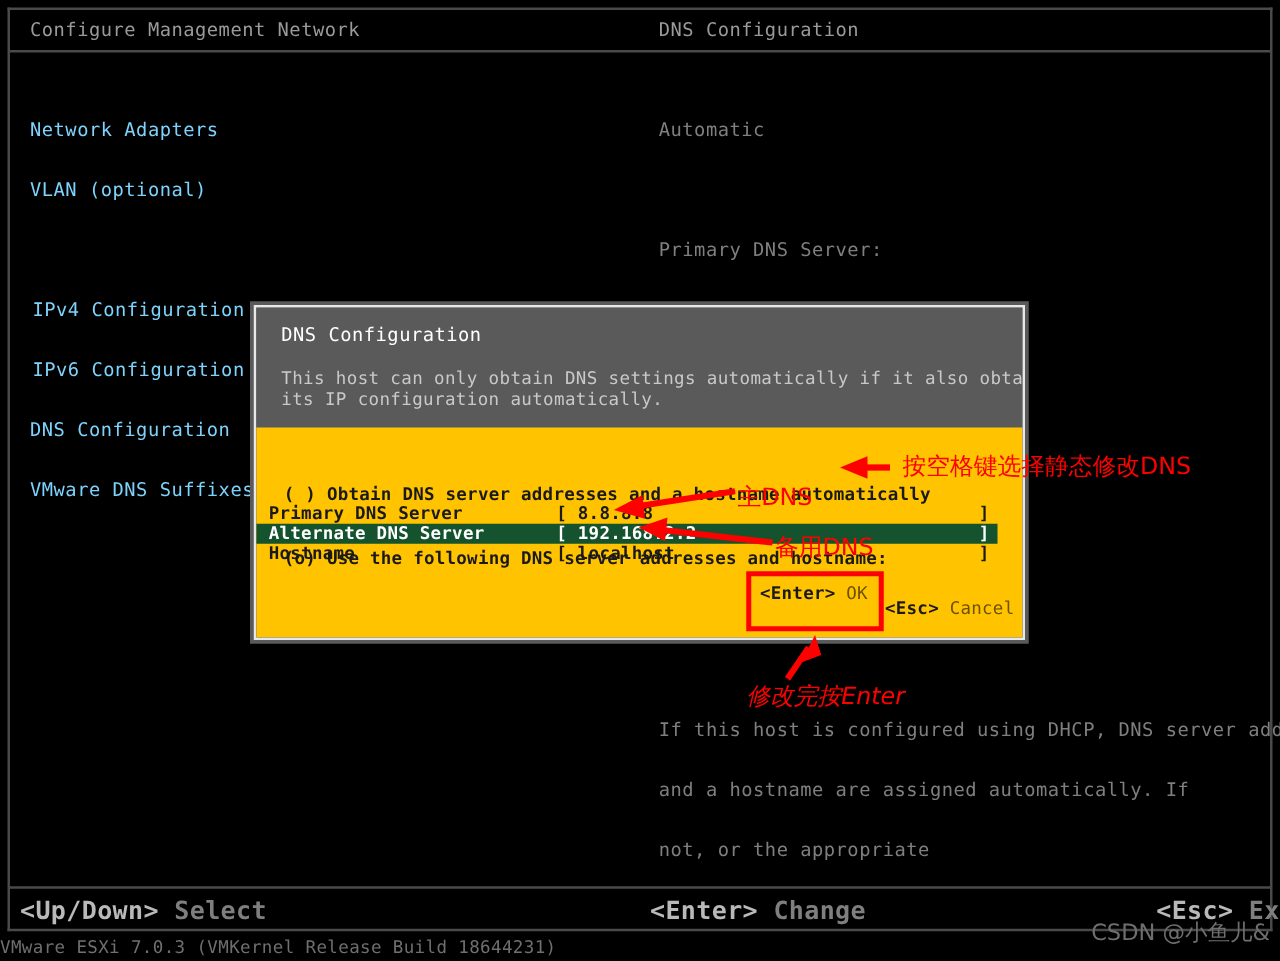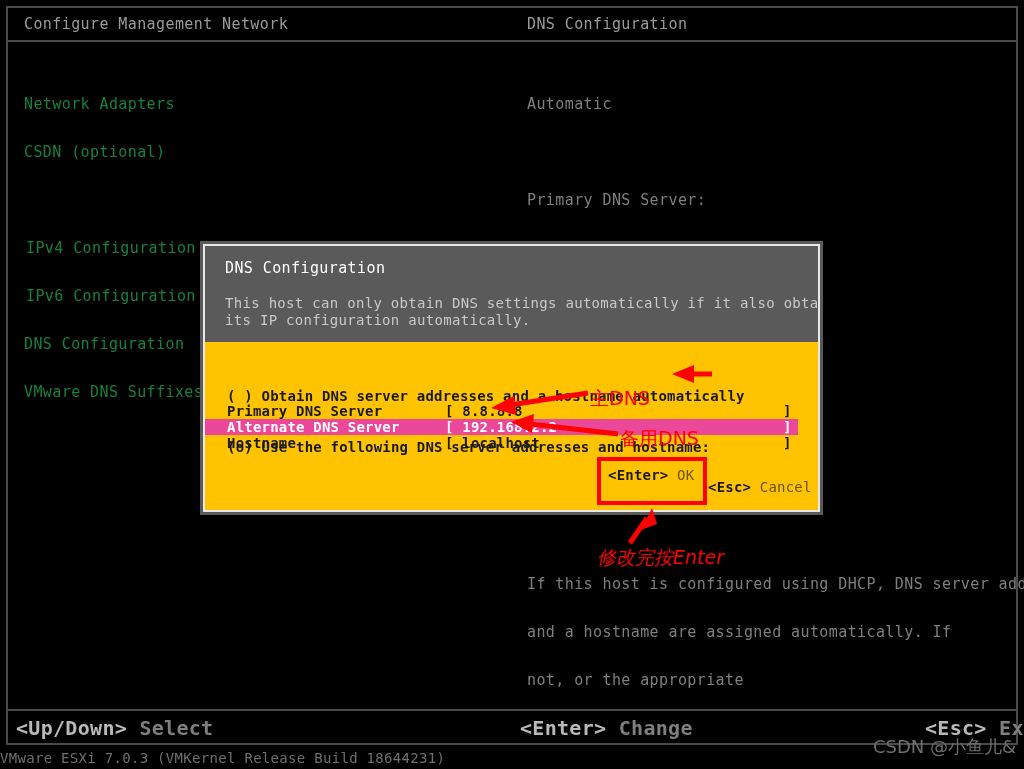--- a/index.html
+++ b/index.html
@@ -73,21 +73,21 @@
   }
   #title-left  { left: 24px;  top: 16px; }
   #title-right { left: 527px; top: 16px; }
 
   .menu {
     position: absolute;
     left: 24px; top: 64px;
     font-size: 15px;
     line-height: 16px;
     letter-spacing: 0.4px;
-    color: #15803d;
+    color: #7dd3fc;
     white-space: pre;
   }
   .menu .row { height: 16px; }
   .menu .row.indent { padding-left: 2px; }
   .menu .spacer { height: 16px; }
 
   .info {
     position: absolute;
     left: 527px; top: 64px;
     font-size: 15px;
@@ -210,32 +210,32 @@
     height: 16px;
     font-size: 14px;
     line-height: 16px;
     letter-spacing: 0.2px;
     font-weight: bold;
     white-space: pre;
     color: #1a1a1a;
   }
   .field-row .lbl {
     position: absolute;
-    left: 22px; top: 0;
+    left: 10px; top: 0;
   }
   .field-row .val {
     position: absolute;
     left: 240px; top: 0;
   }
   .field-row .closer {
     position: absolute;
     left: 578px; top: 0;
   }
   .field-row.selected {
-    background: #ec4899;
+    background: #14532d;
     color: #ffffff;
     width: 593px;
   }
   .field-row.selected .lbl,
   .field-row.selected .val,
   .field-row.selected .closer { color: #ffffff; }
 
   .dialog-foot {
     position: absolute;
     left: 18px; top: 137px;
@@ -301,21 +301,21 @@
   <div class="frame-top"></div>
   <div class="frame-bottom"></div>
   <div class="sep-head"></div>
   <div class="sep-foot"></div>
 
   <div class="panel-title" id="title-left">Configure Management Network</div>
   <div class="panel-title" id="title-right">DNS Configuration</div>
 
   <div class="menu">
     <div class="row">Network Adapters</div>
-    <div class="row">CSDN (optional)</div>
+    <div class="row">VLAN (optional)</div>
     <div class="spacer"></div>
     <div class="row indent">IPv4 Configuration</div>
     <div class="row indent">IPv6 Configuration</div>
     <div class="row">DNS Configuration</div>
     <div class="row">VMware DNS Suffixes</div>
   </div>
 
   <div class="info">
     <div class="row">Automatic</div>
     <div class="spacer"></div>
@@ -406,18 +406,19 @@
         <line x1="618" y1="434" x2="530" y2="424" stroke="#FF0000" stroke-width="5"></line>
         <polygon points="511,422 534,414 532,433" fill="#FF0000"></polygon>
       </g>
 
       <g>
         <line x1="630" y1="543" x2="647" y2="518" stroke="#FF0000" stroke-width="5"></line>
         <polygon points="652,508 641,530 657,524" fill="#FF0000"></polygon>
       </g>
     </svg>
 
+    <div class="anno-text" id="anno-space">按空格键选择静态修改DNS</div>
     <div class="anno-text" id="anno-primary">主DNS</div>
     <div class="anno-text" id="anno-alt">备用DNS</div>
     <div class="anno-text" id="anno-enter">修改完按Enter</div>
   </div>
 
 </div>
 
 </body></html>

